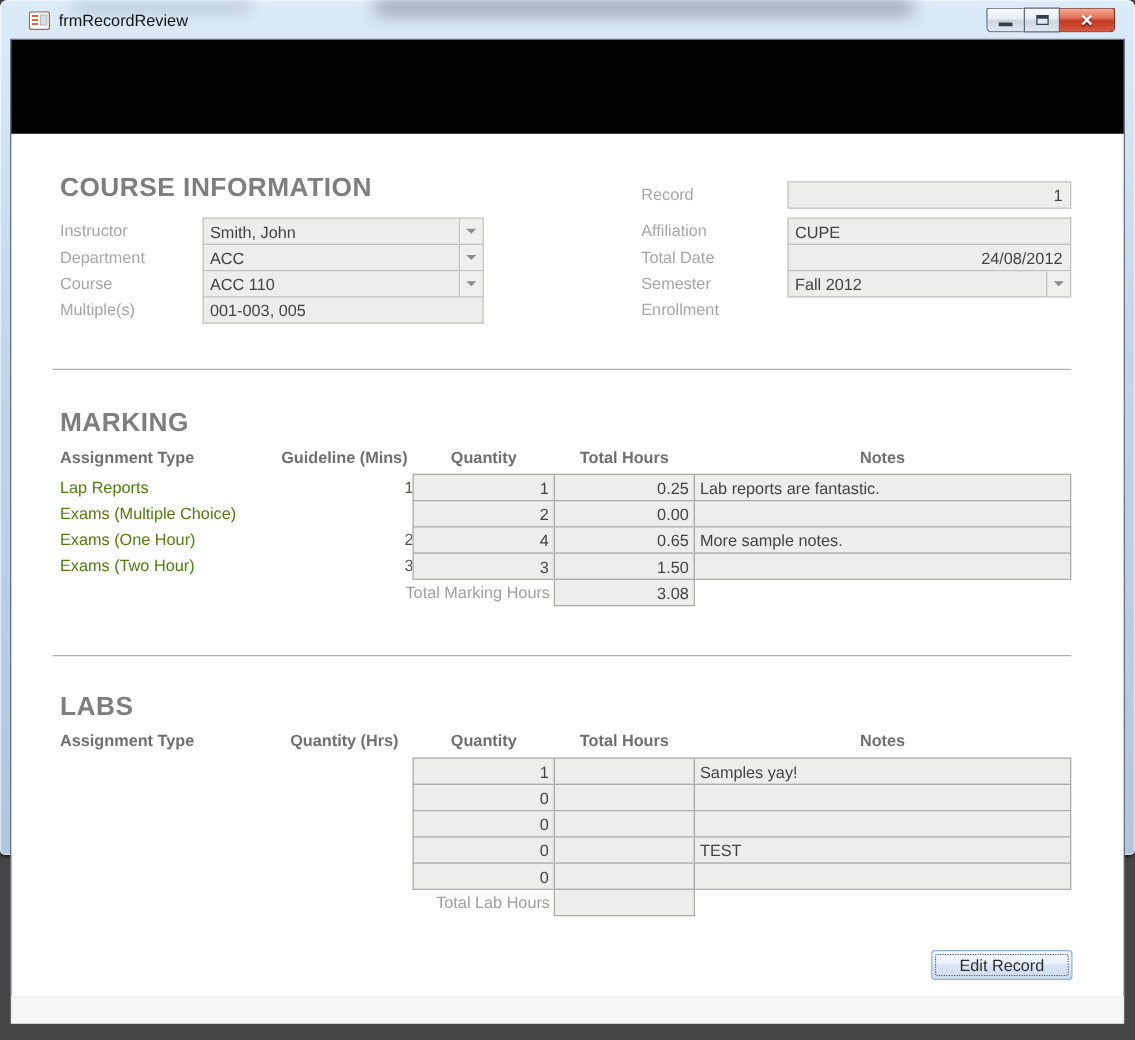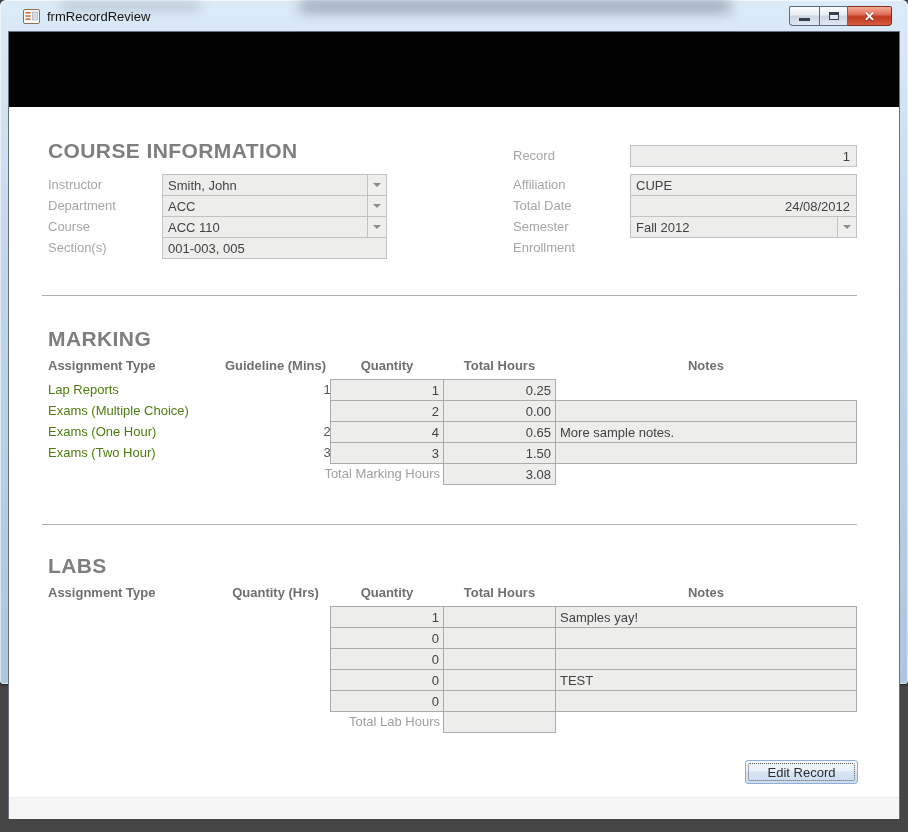--- a/index.html
+++ b/index.html
@@ -113,21 +113,21 @@
     </div>
 
     <div class="lbl" style="left:39px;top:187px">Course</div>
     <div class="fld combo" style="left:153px;top:184px;width:225px">
       <span>ACC 110</span>
       <span class="arrow-btn">
           <span class="arrow"></span>
         </span>
     </div>
 
-    <div class="lbl" style="left:39px;top:208px">Section(s)</div>
+    <div class="lbl" style="left:39px;top:208px">Multiple(s)</div>
     <div class="fld" style="left:153px;top:205px;width:225px">
       <span>001-003, 005</span>
     </div>
 
     <div class="lbl" style="left:504px;top:116px">Record</div>
     <div class="fld r" style="left:621px;top:113px;width:227px">
       <span>1</span>
     </div>
 
     <div class="lbl" style="left:504px;top:145px">Affiliation</div>
@@ -157,20 +157,21 @@
     <div class="th left" style="left:39px;top:326px">Assignment Type</div>
     <div class="th" style="left:204px;top:326px;width:125px">Guideline (Mins)</div>
     <div class="th" style="left:321px;top:326px;width:114px">Quantity</div>
     <div class="th" style="left:434px;top:326px;width:113px">Total Hours</div>
     <div class="th" style="left:546px;top:326px;width:302px">Notes</div>
 
     <div class="atype" style="top:350px">Lap Reports</div>
     <div class="gval" style="top:350px">15</div>
     <div class="cell num col-q" style="top:347px">1</div>
     <div class="cell num col-t" style="top:347px">0.25</div>
+    <div class="cell col-n" style="top:347px">Lab reports are fantastic.</div>
 
     <div class="atype" style="top:371px">Exams (Multiple Choice)</div>
     <div class="gval" style="top:371px">0</div>
     <div class="cell num col-q" style="top:368px">2</div>
     <div class="cell num col-t" style="top:368px">0.00</div>
     <div class="cell col-n" style="top:368px"></div>
 
     <div class="atype" style="top:392px">Exams (One Hour)</div>
     <div class="gval" style="top:392px">20</div>
     <div class="cell num col-q" style="top:389px">4</div>

